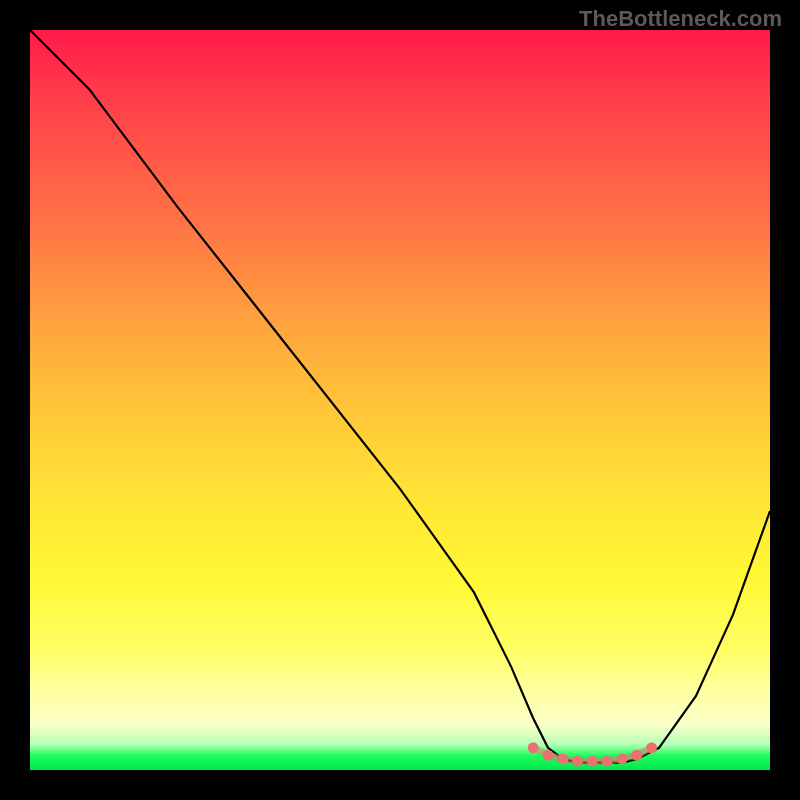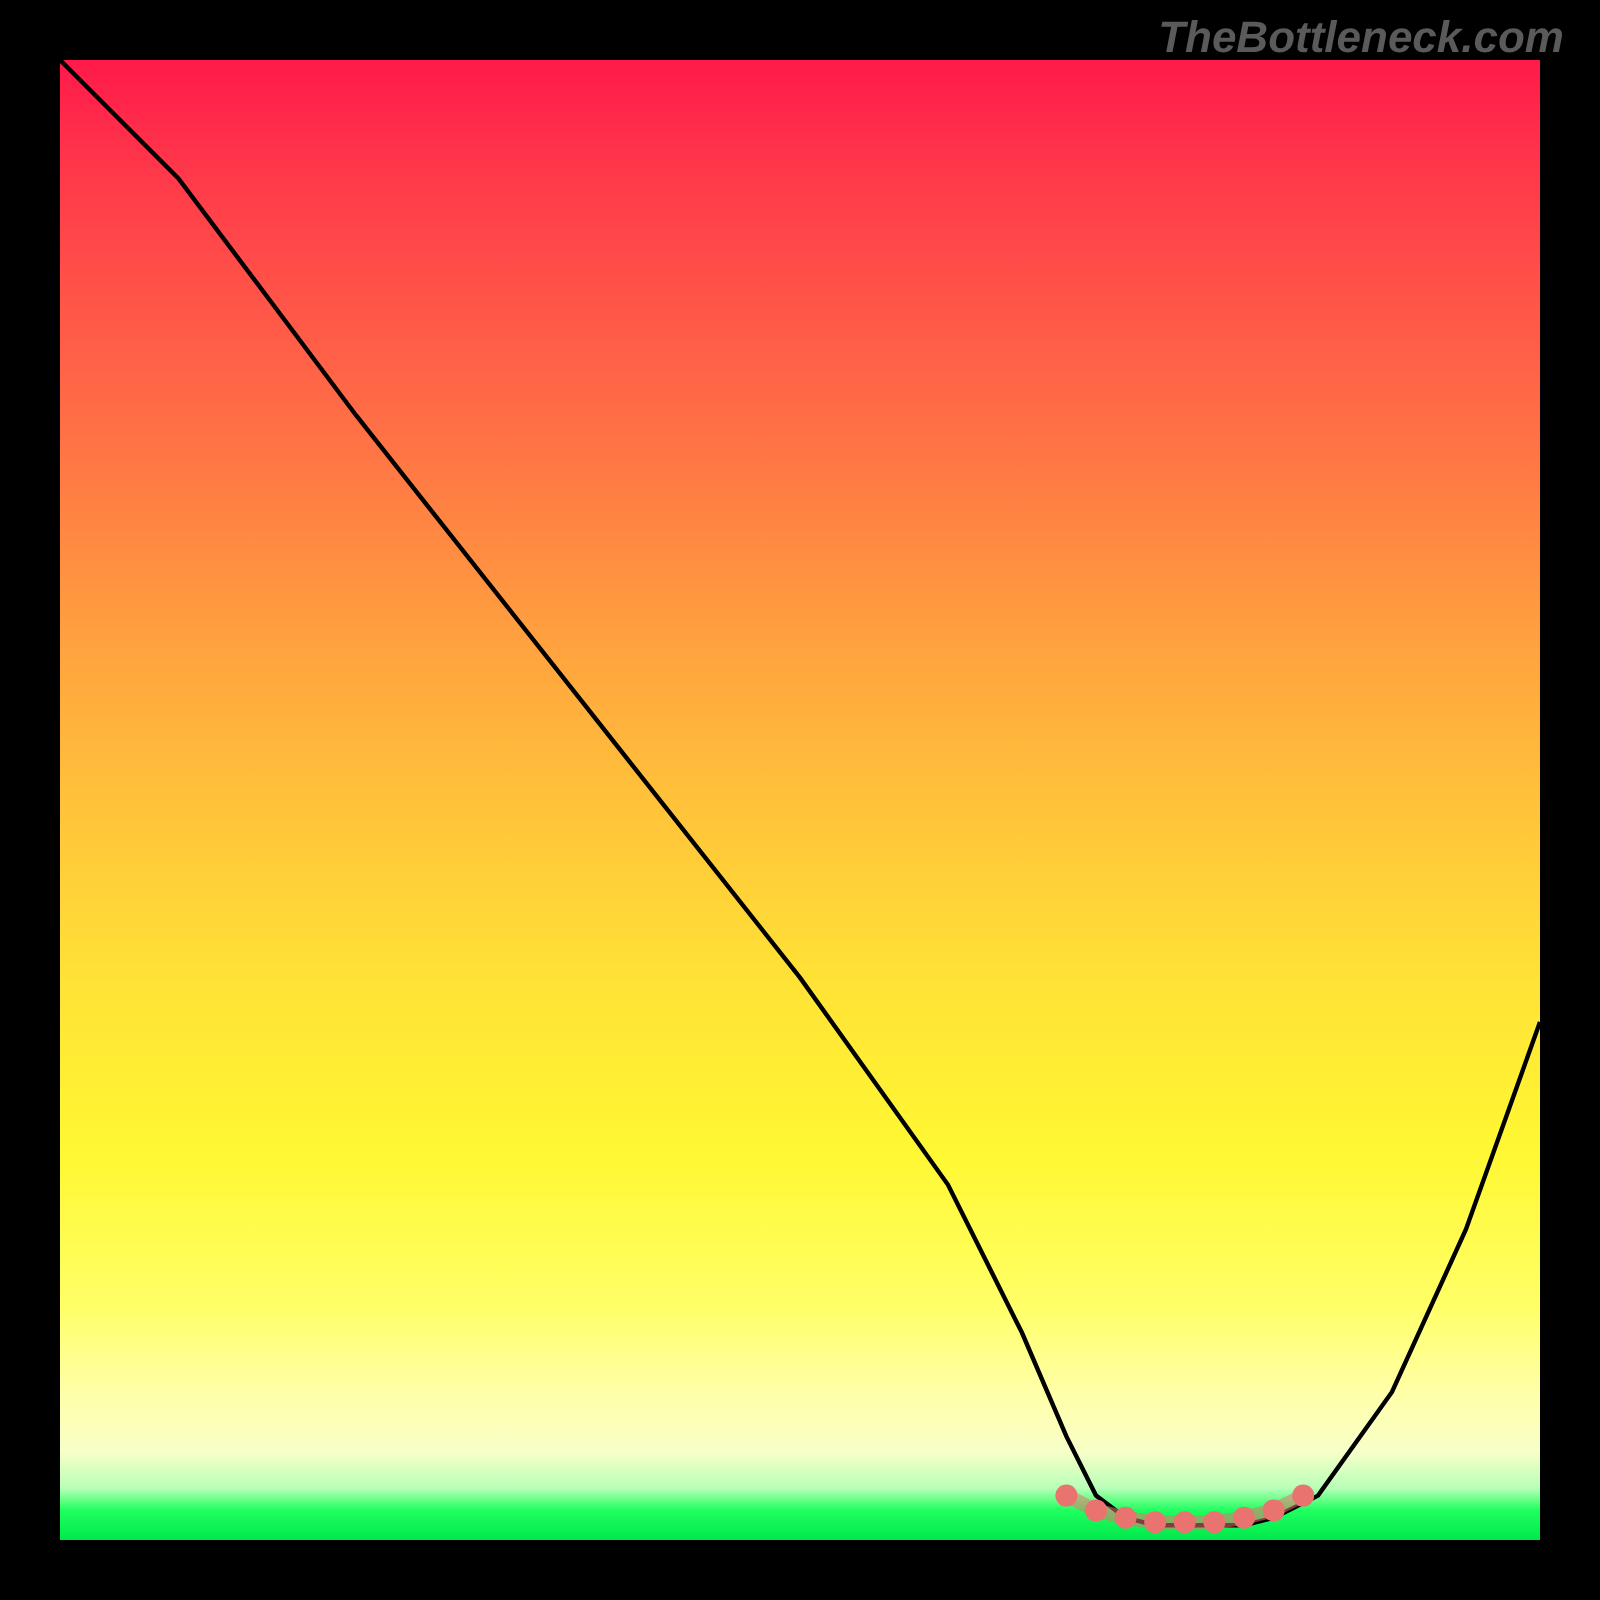--- a/index.html
+++ b/index.html
@@ -11,21 +11,20 @@
     font-family: Arial, sans-serif;
   }
   .watermark {
     position: absolute;
     top: 6px;
     right: 18px;
     color: #5a5a5a;
     font-size: 22px;
     font-weight: bold;
     z-index: 20;
-    font-style: italic;
   }
   .plot-area {
     position: absolute;
     left: 30px;
     top: 30px;
     width: 740px;
     height: 740px;
     overflow: hidden;
   }
   .gradient-bg {

